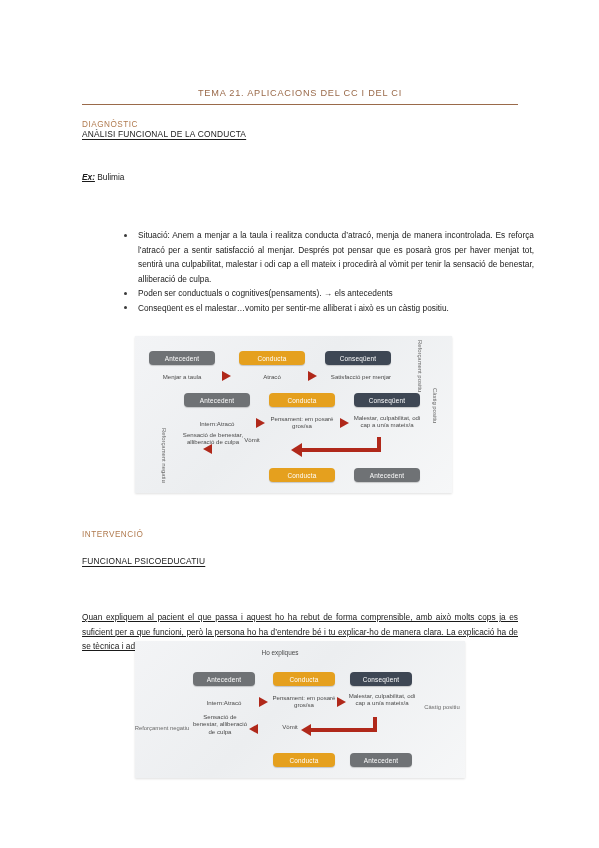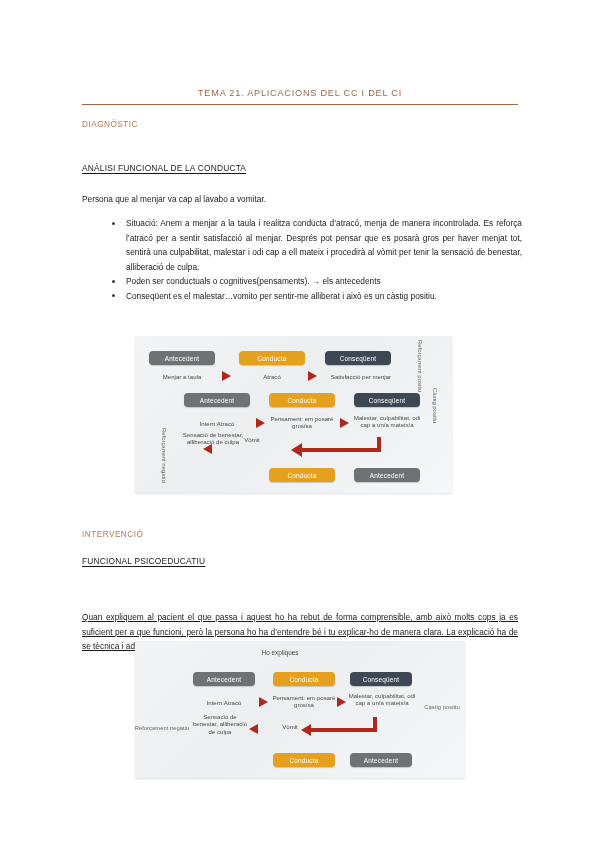--- a/index.html
+++ b/index.html
@@ -36,21 +36,21 @@
   .para{
     position:absolute;left:82px;width:436px;
     font-size:8.3px;line-height:14.6px;color:#1a1a1a;
     text-align:justify;
   }
   .para.nojust{text-align:left;}
   .ital-b{font-style:italic;font-weight:bold;text-decoration:underline;}
 
   ul.bullets{
     position:absolute;left:100px;width:418px;
-    margin:4px;padding:0;list-style:none;
+    margin:16px;padding:0;list-style:none;
   }
   ul.bullets li{
     position:relative;padding-left:22px;
     font-size:8.3px;line-height:14.6px;
     text-align:justify;color:#1a1a1a;
     margin-bottom:0px;
   }
   ul.bullets li::before{
     content:"";position:absolute;left:8px;top:5.5px;
     width:3px;height:3px;border-radius:50%;background:#3a3a3a;
@@ -126,24 +126,27 @@
 </head>
 <body>
 
 <div class="page">
 
   <div class="doc-title">TEMA 21. APLICACIONS DEL CC I DEL CI</div>
   <div class="title-rule"></div>
 
   <div class="h-section" style="top:120px;">DIAGNÒSTIC</div>
 
-  <div class="h-sub" style="top:163px;">ANÀLISI FUNCIONAL DE LA CONDUCTA</div>
-
-
-  <div class="para nojust" style="top:192px;">Persona que al menjar va cap al lavabo a vomitar.</div>
+  <div class="h-sub" style="top:129px;">ANÀLISI FUNCIONAL DE LA CONDUCTA</div>
+
+  <div class="para nojust" style="top:170px;">
+    <span class="ital-b">Ex:</span>
+    <span>Bulimia</span>
+  </div>
+
 
   <ul class="bullets" style="top:212px;">
     <li>Situació: Anem a menjar a la taula i realitza conducta d’atracó, menja de manera incontrolada. Es reforça l’atracó per a sentir satisfacció al menjar. Després pot pensar que es posarà gros per haver menjat tot, sentirà una culpabilitat, malestar i odi cap a ell mateix i procedirà al vòmit per tenir la sensació de benestar, alliberació de culpa.</li>
     <li>Poden ser conductuals o cognitives(pensaments). → els antecedents</li>
     <li>Conseqüent es el malestar…vomito per sentir-me alliberat i això es un càstig positiu.</li>
   </ul>
 
 
   <div class="diagram" style="left:135px;top:336px;width:317px;height:157px;">
 

